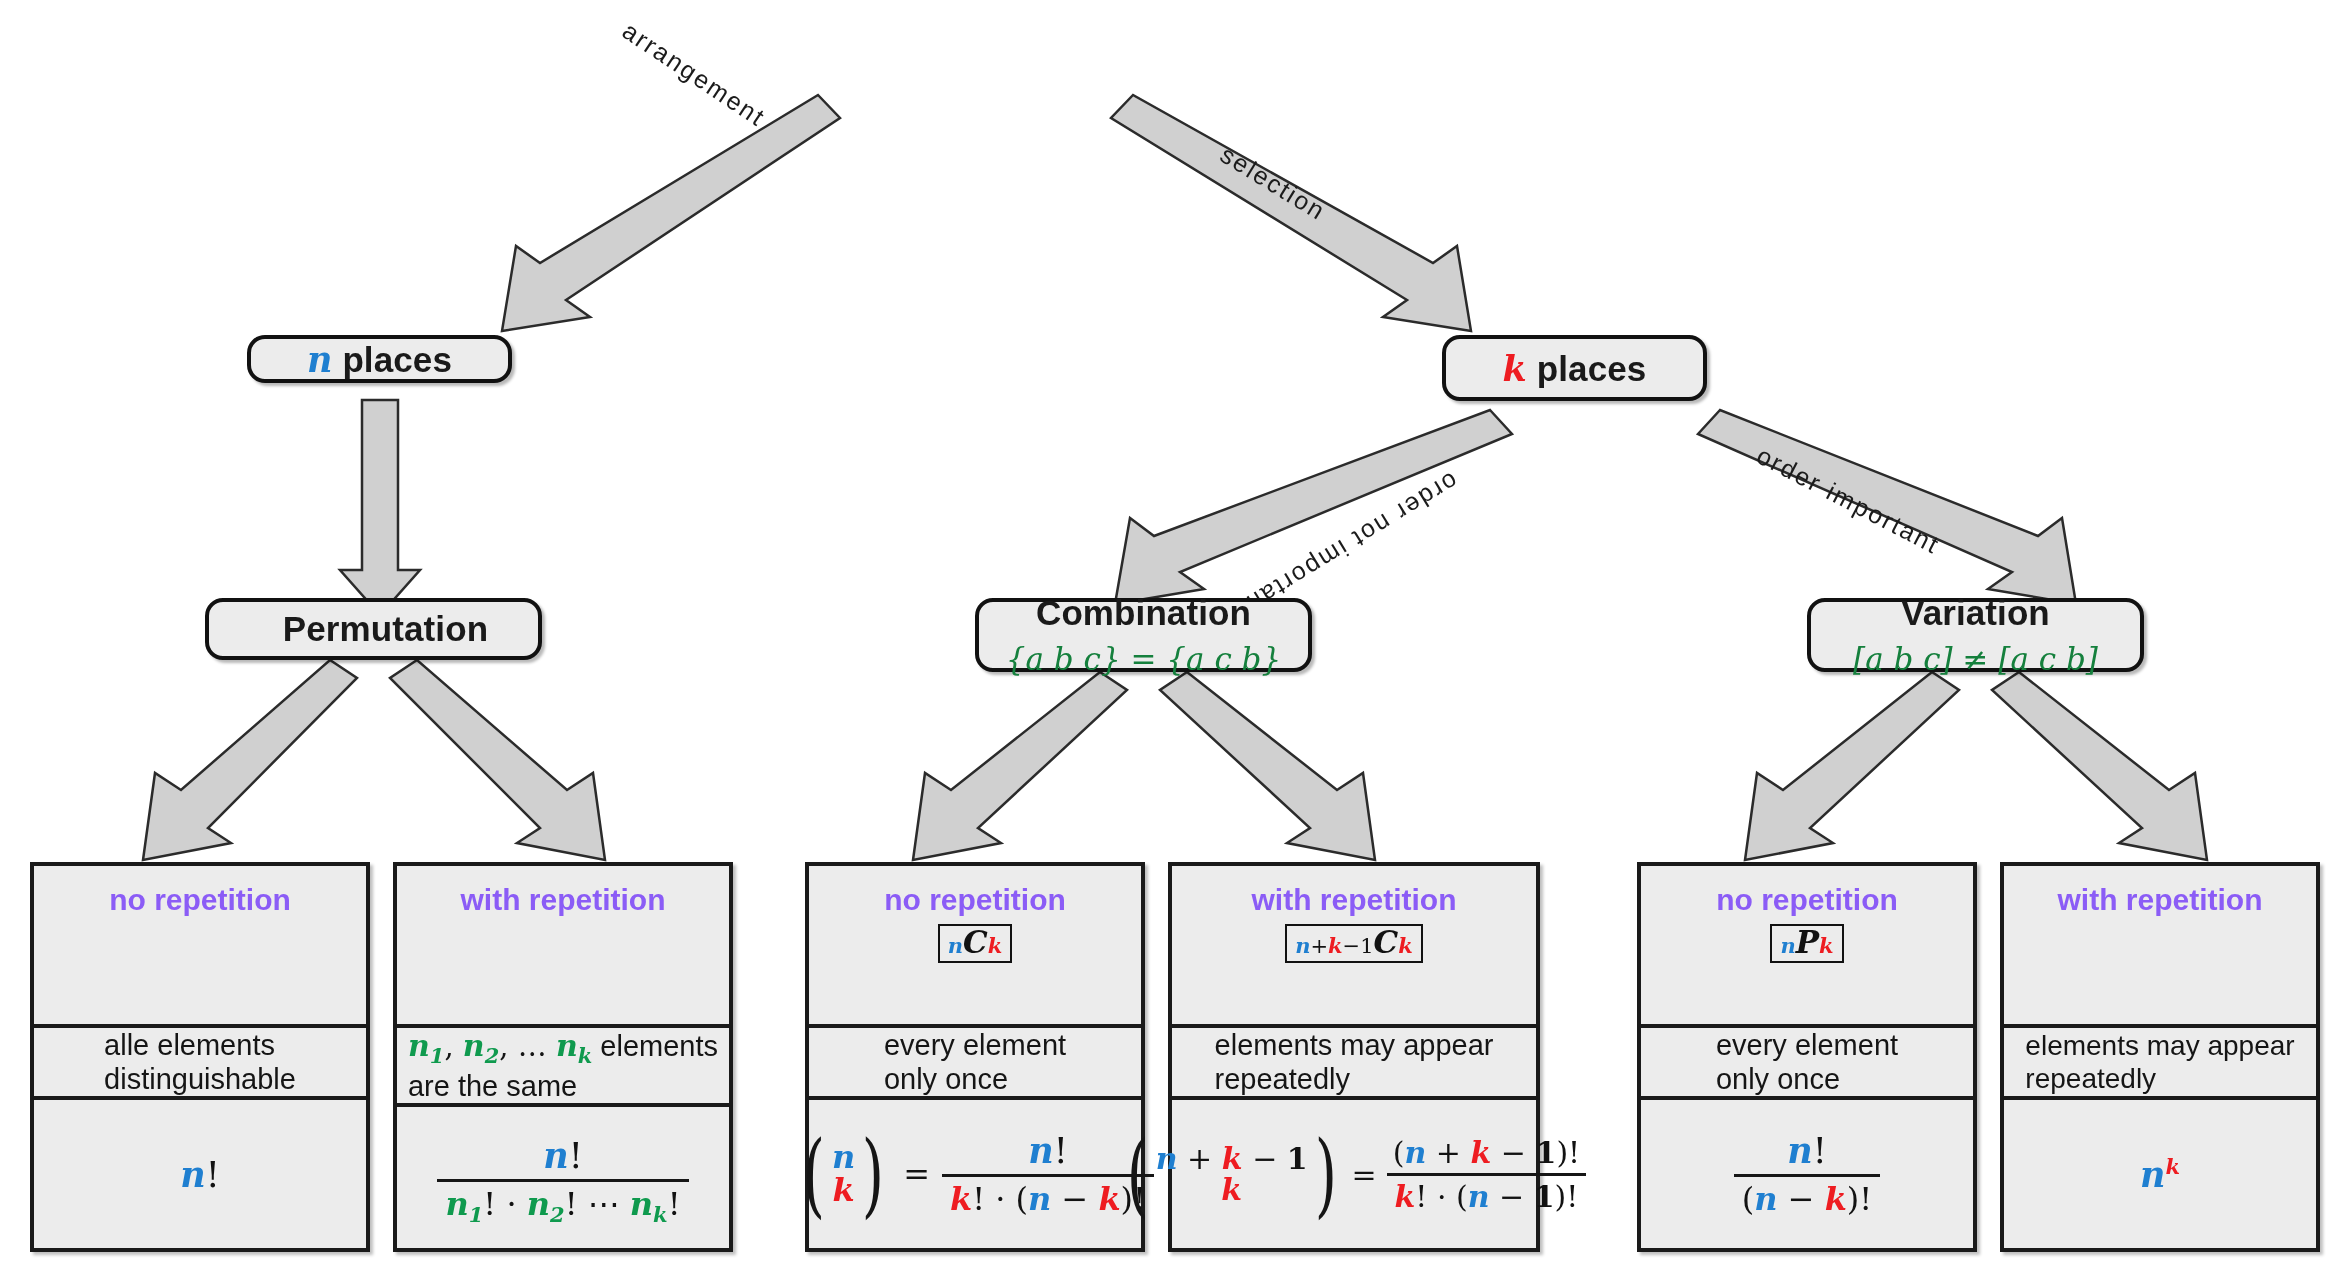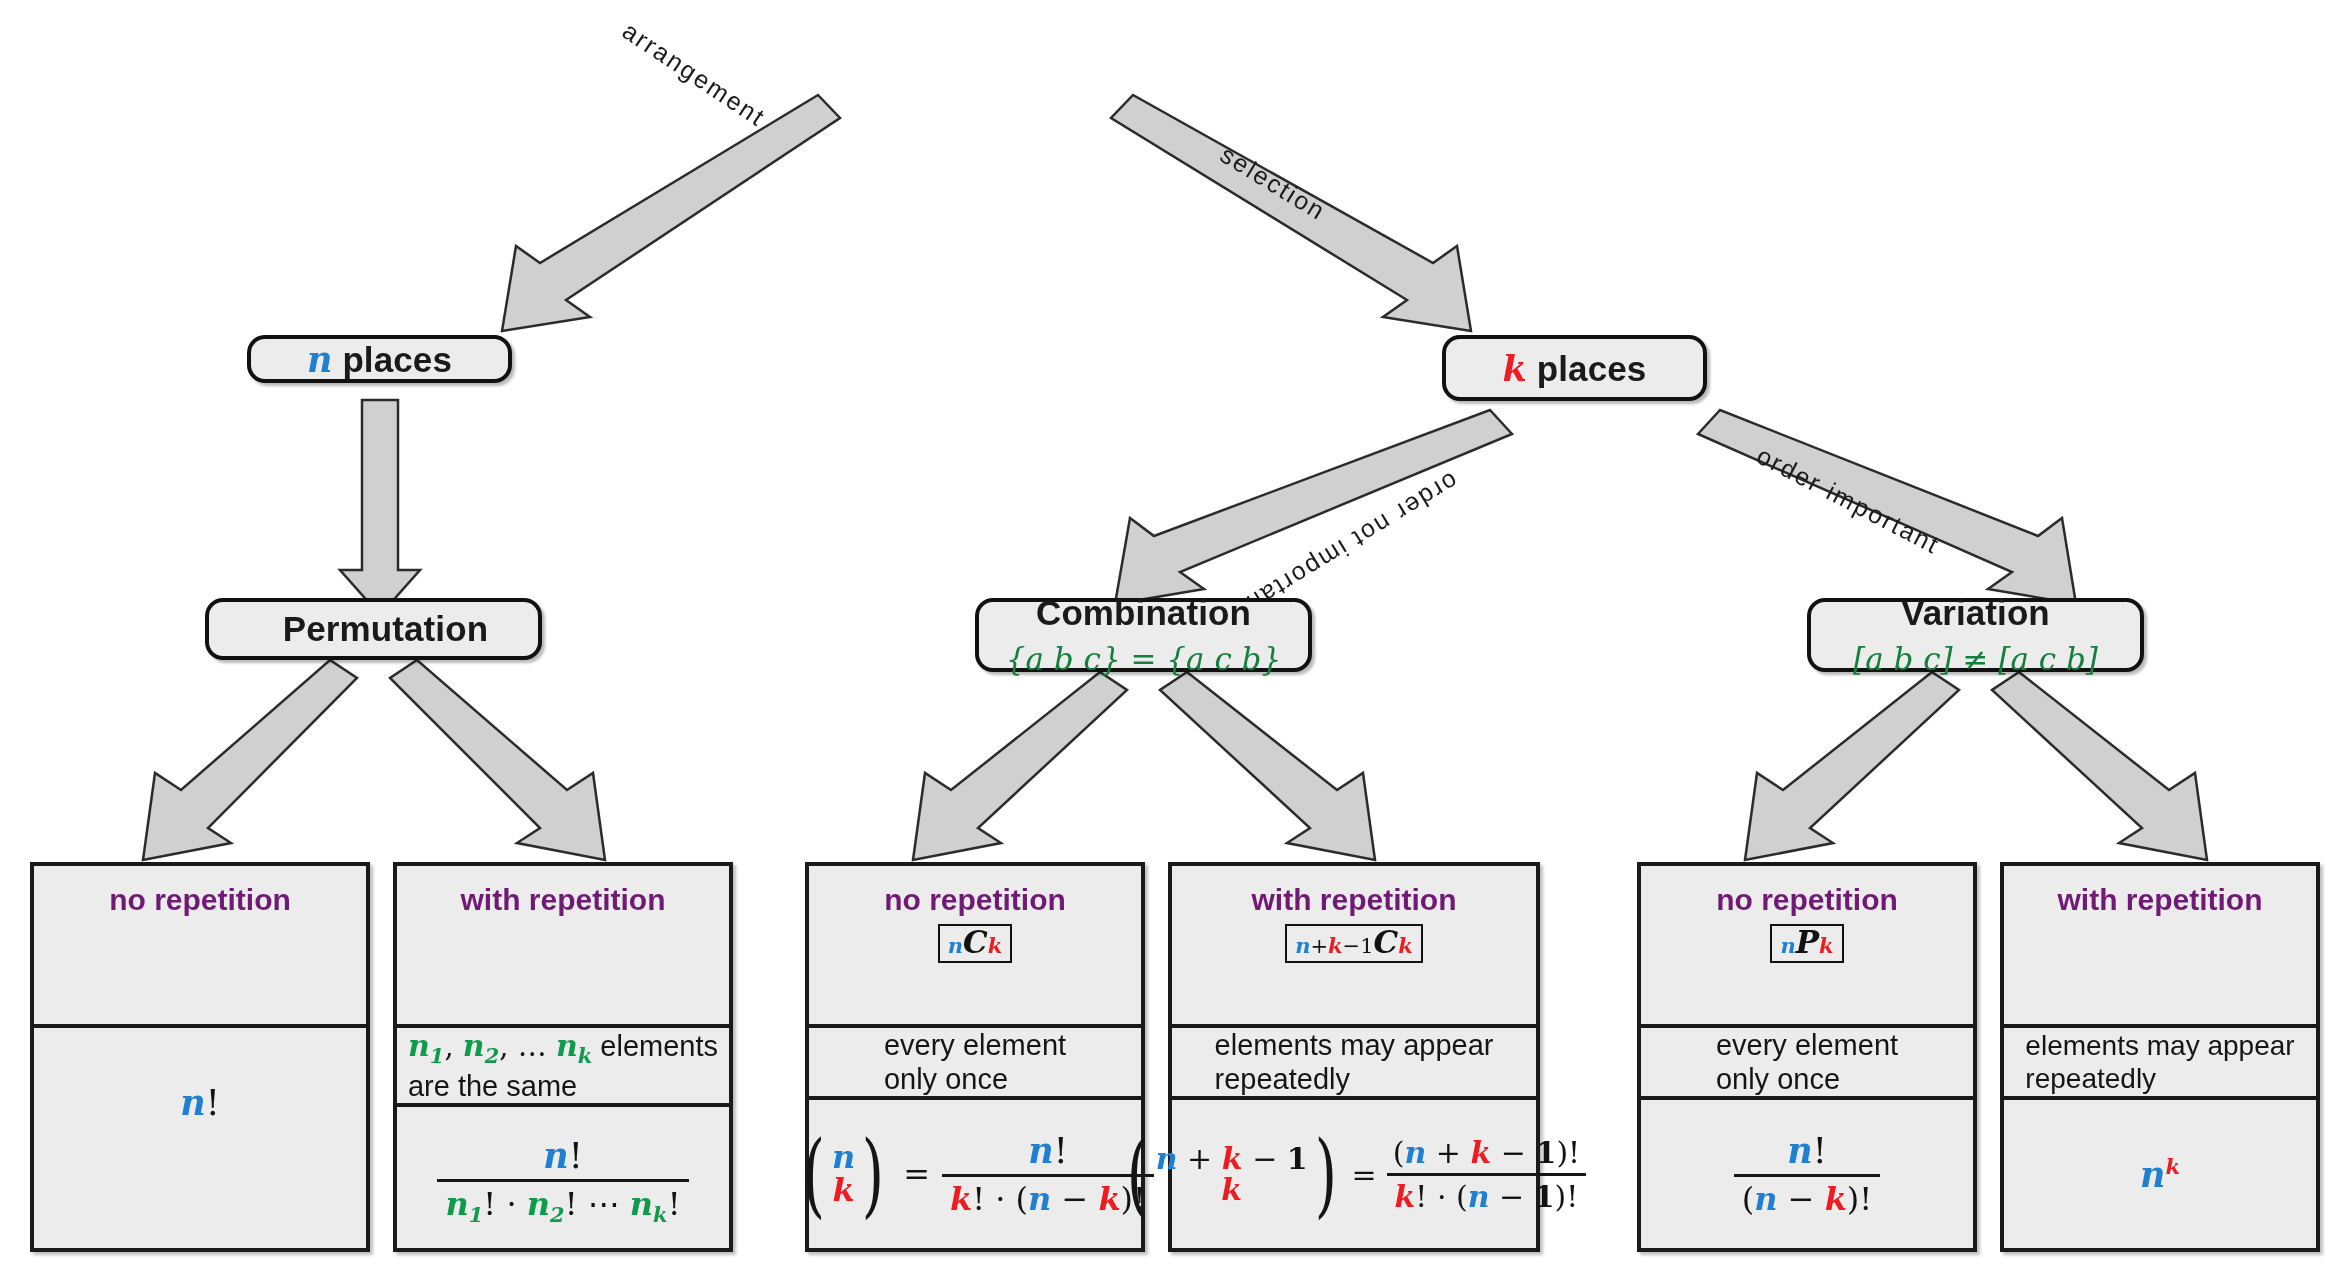--- a/index.html
+++ b/index.html
@@ -42,21 +42,21 @@
     box-shadow:3px 3px 3px rgba(0,0,0,.25);
   }
   .leaf .cellTop{
     flex:0 0 162px;
     display:flex;flex-direction:column;
     align-items:center;
     box-sizing:border-box;
     padding:17px 8px 0 8px;
     border-bottom:4px solid #1a1a1a;
   }
-  .leaf .hdr{font-size:30px;font-weight:bold;color:#701a75;white-space:nowrap;}
+  .leaf .hdr{font-size:30px;font-weight:bold;color:#8b5cf6;white-space:nowrap;}
   .leaf .sym{margin-top:7px;}
   .leaf .desc{
     font-size:29px;color:#151515;line-height:1.18;
     margin-top:auto;margin-bottom:20px;white-space:nowrap;
   }
   .leaf .cellBot{
     flex:1 1 auto;
     display:flex;align-items:center;justify-content:center;
     box-sizing:border-box;padding:4px 8px;
   }
@@ -163,20 +163,26 @@
 
   <div class="node round t-cat" style="left:1807px;top:598px;width:337px;height:74px;">
     <div class="title">Variation</div>
     <div class="sub mserif" style="font-style:italic;">[a b c] ≠ [a c b]</div>
   </div>
 
   <div class="leaf" style="left:30px;top:862px;width:340px;height:390px;">
     <div class="cellTop">
       <div class="hdr">no repetition</div>
     </div>
+    <div class="cellTop" style="flex:1 1 auto;border-bottom:4px solid #1a1a1a;justify-content:center;padding-top:0;">
+      <div class="desc" style="margin-top:0;margin-bottom:0;">
+        <span>alle elements</span><br>
+        <span>distinguishable</span>
+      </div>
+    </div>
     <div class="cellBot" style="flex:0 0 148px;">
       <span class="f34">
         <span class="mi blue">n</span><span class="mserif blk">!</span>
       </span>
     </div>
   </div>
 
   <div class="leaf" style="left:393px;top:862px;width:340px;height:390px;">
     <div class="cellTop">
       <div class="hdr">with repetition</div>

